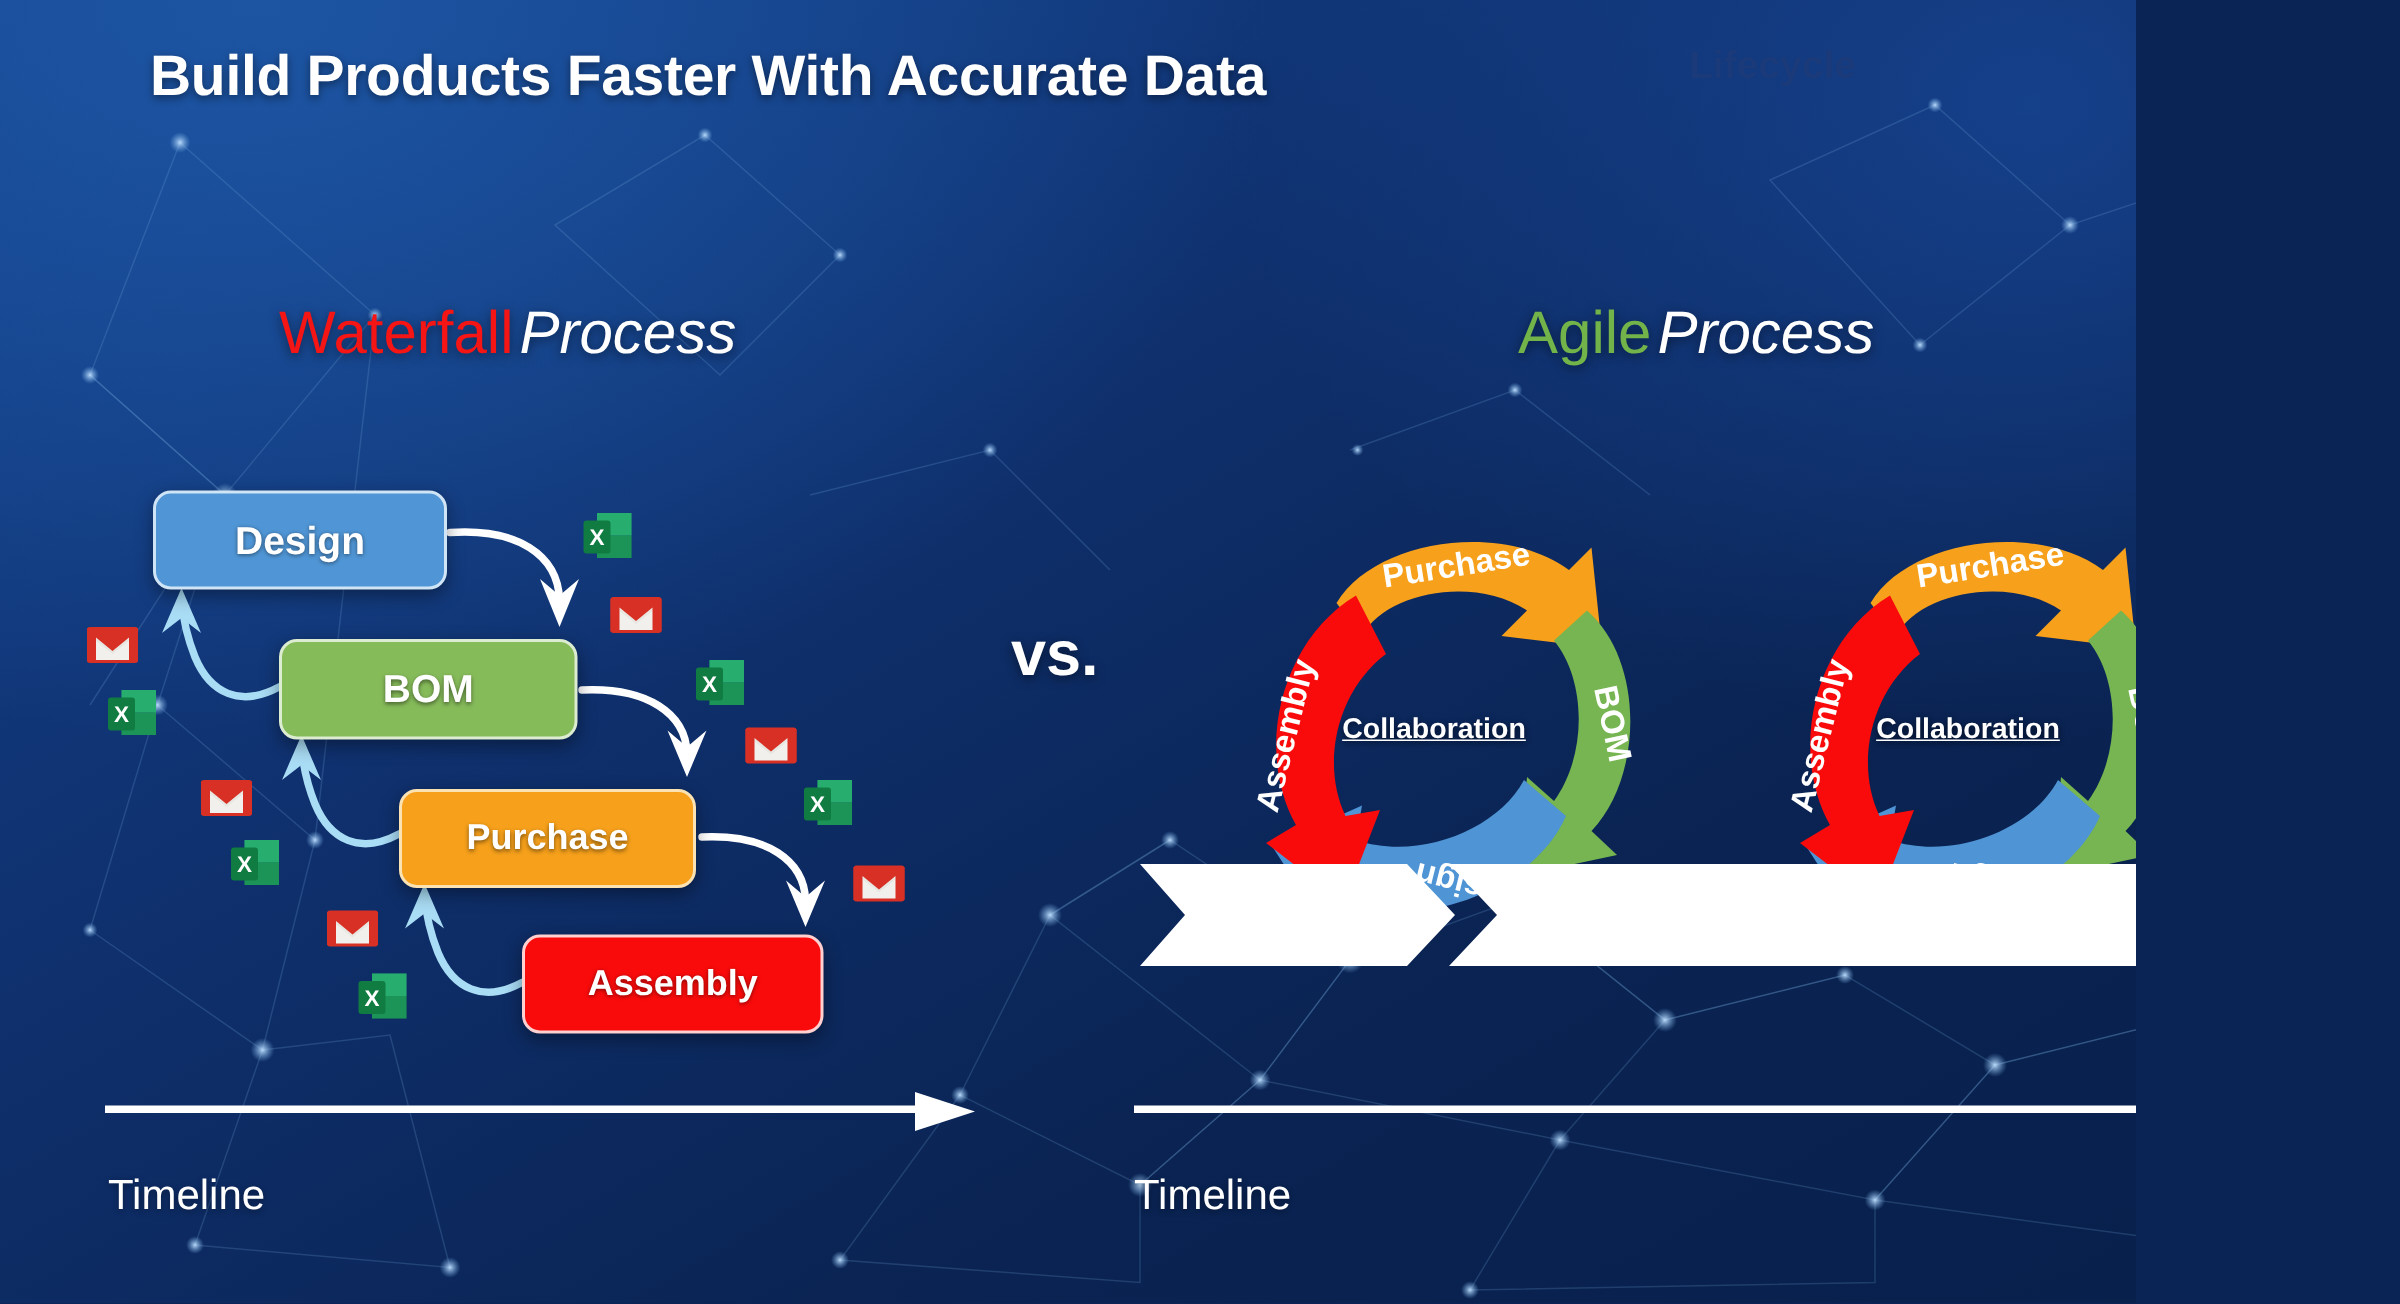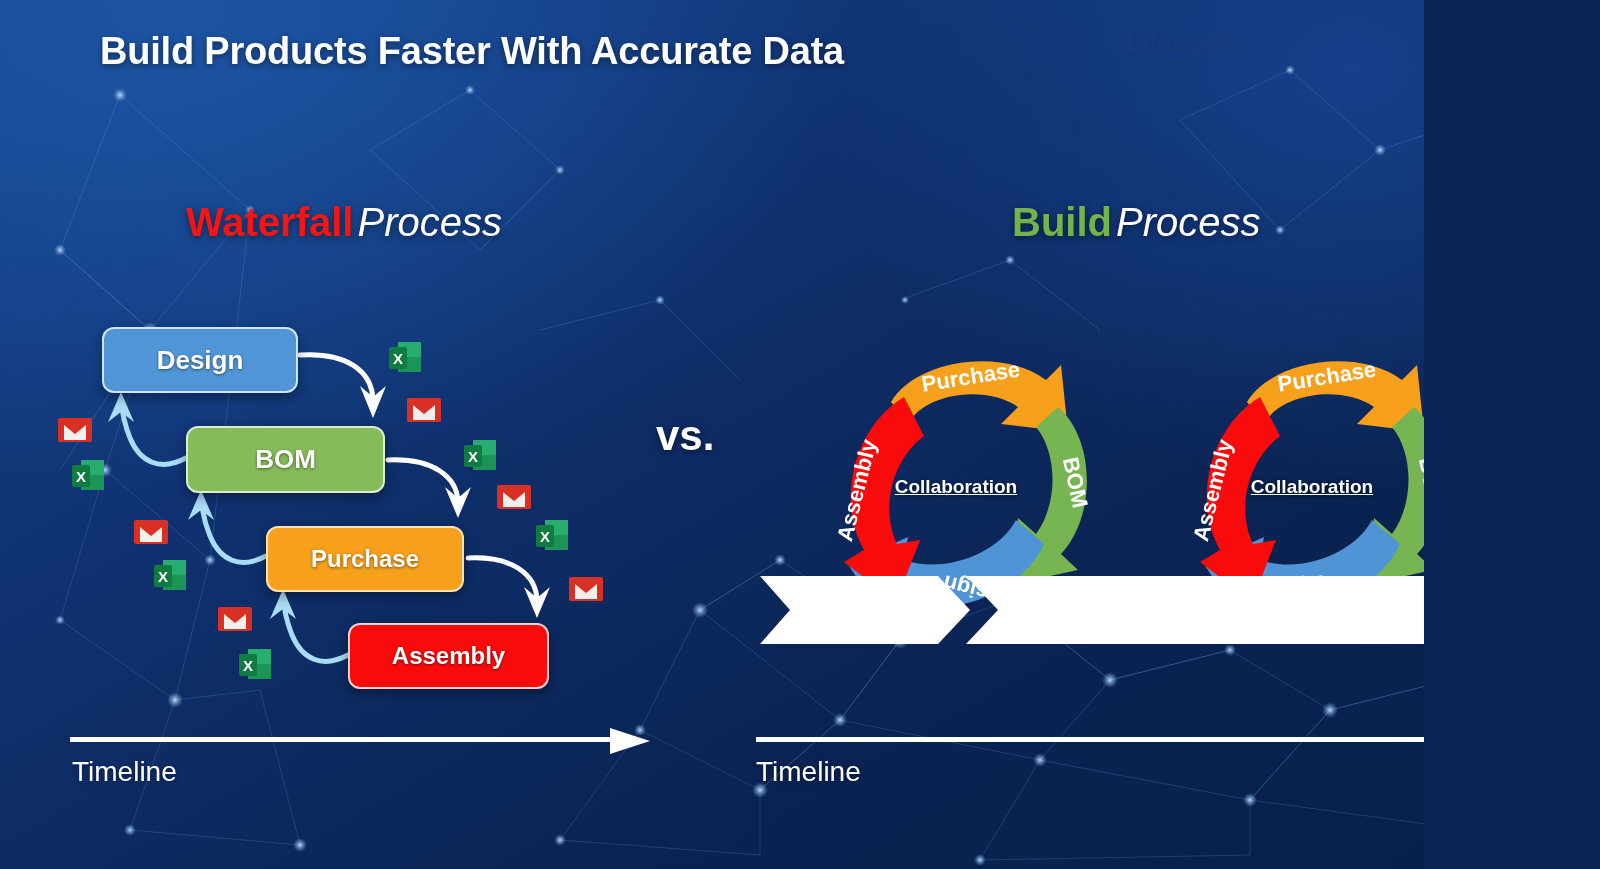--- a/index.html
+++ b/index.html
@@ -27,27 +27,27 @@
     position:absolute; left:100px; top:30px;
     font-size:38px; font-weight:bold; color:#ffffff;
     letter-spacing:-0.2px;
     text-shadow:0 2px 6px rgba(0,0,0,.45);
     white-space:nowrap;
   }
   .section-heading {
     position:absolute; font-size:40px; white-space:nowrap;
     text-shadow:0 2px 7px rgba(0,0,0,.5);
   }
-  .section-heading .accent { font-weight:bold;margin-top:28px; }
+  .section-heading .accent { font-weight:normal;margin-top:28px; }
   .section-heading .rest { color:#ffffff; font-weight:normal; margin-left:4px;font-style:italic; }
   #wf-heading { left:186px; top:200px; }
   #ag-heading { left:1012px; top:200px; }
 
   .vs-label {
-    position:absolute; left:656px; top:412px;
+    position:absolute; left:674px; top:412px;
     font-size:42px; font-weight:bold; color:#ffffff;
     text-shadow:0 2px 7px rgba(0,0,0,.5);
   }
 
   
   .wf-box {
     position:absolute;
     display:flex; align-items:center; justify-content:center;
     border-radius:12px;
     font-weight:bold; color:#ffffff;
@@ -86,20 +86,21 @@
     font-size:26px; font-weight:bold; color:#1a3a7a;
     white-space:nowrap;
   }
 
   
   .timeline { position:absolute; }
   .timeline-caption {
     position:absolute; font-size:28px; color:#ffffff; font-weight:normal;
     text-shadow:0 1px 4px rgba(0,0,0,.4);
     white-space:nowrap;
+    margin-top:25px;
   }
   #timeline-left  { left:70px;  top:728px; width:580px; height:26px; }
   #timeline-right { left:756px; top:728px; width:770px; height:26px; }
   #timeline-left-caption  { left:72px;  top:756px; }
   #timeline-right-caption { left:756px; top:756px; }
 </style>
 </head>
 <body>
 
 <div id="slide">
@@ -173,21 +174,21 @@
     </g>
   </svg>
 
   <div class="main-title">Build Products Faster With Accurate Data</div>
 
   <div class="section-heading" id="wf-heading">
     <span class="accent" style="color:#f51515;">Waterfall</span><span class="rest">Process</span>
   </div>
 
   <div class="section-heading" id="ag-heading">
-    <span class="accent" style="color:#72b34a;">Build</span><span class="rest">Process</span>
+    <span class="accent" style="color:#72b34a;">Agile</span><span class="rest">Process</span>
   </div>
 
   <div class="vs-label">vs.</div>
 
   <svg style="position:absolute;left:0;top:0;width:1600px;height:869px;pointer-events:none;" viewBox="0 0 1600 869">
 
     <g fill="none" stroke="#ffffff" stroke-width="5" stroke-linecap="round">
       <path d="M300,355 C345,352 372,370 373,400"></path>
       <path d="M388,460 C432,458 457,476 458,502"></path>
       <path d="M468,558 C512,556 536,574 537,600"></path>

